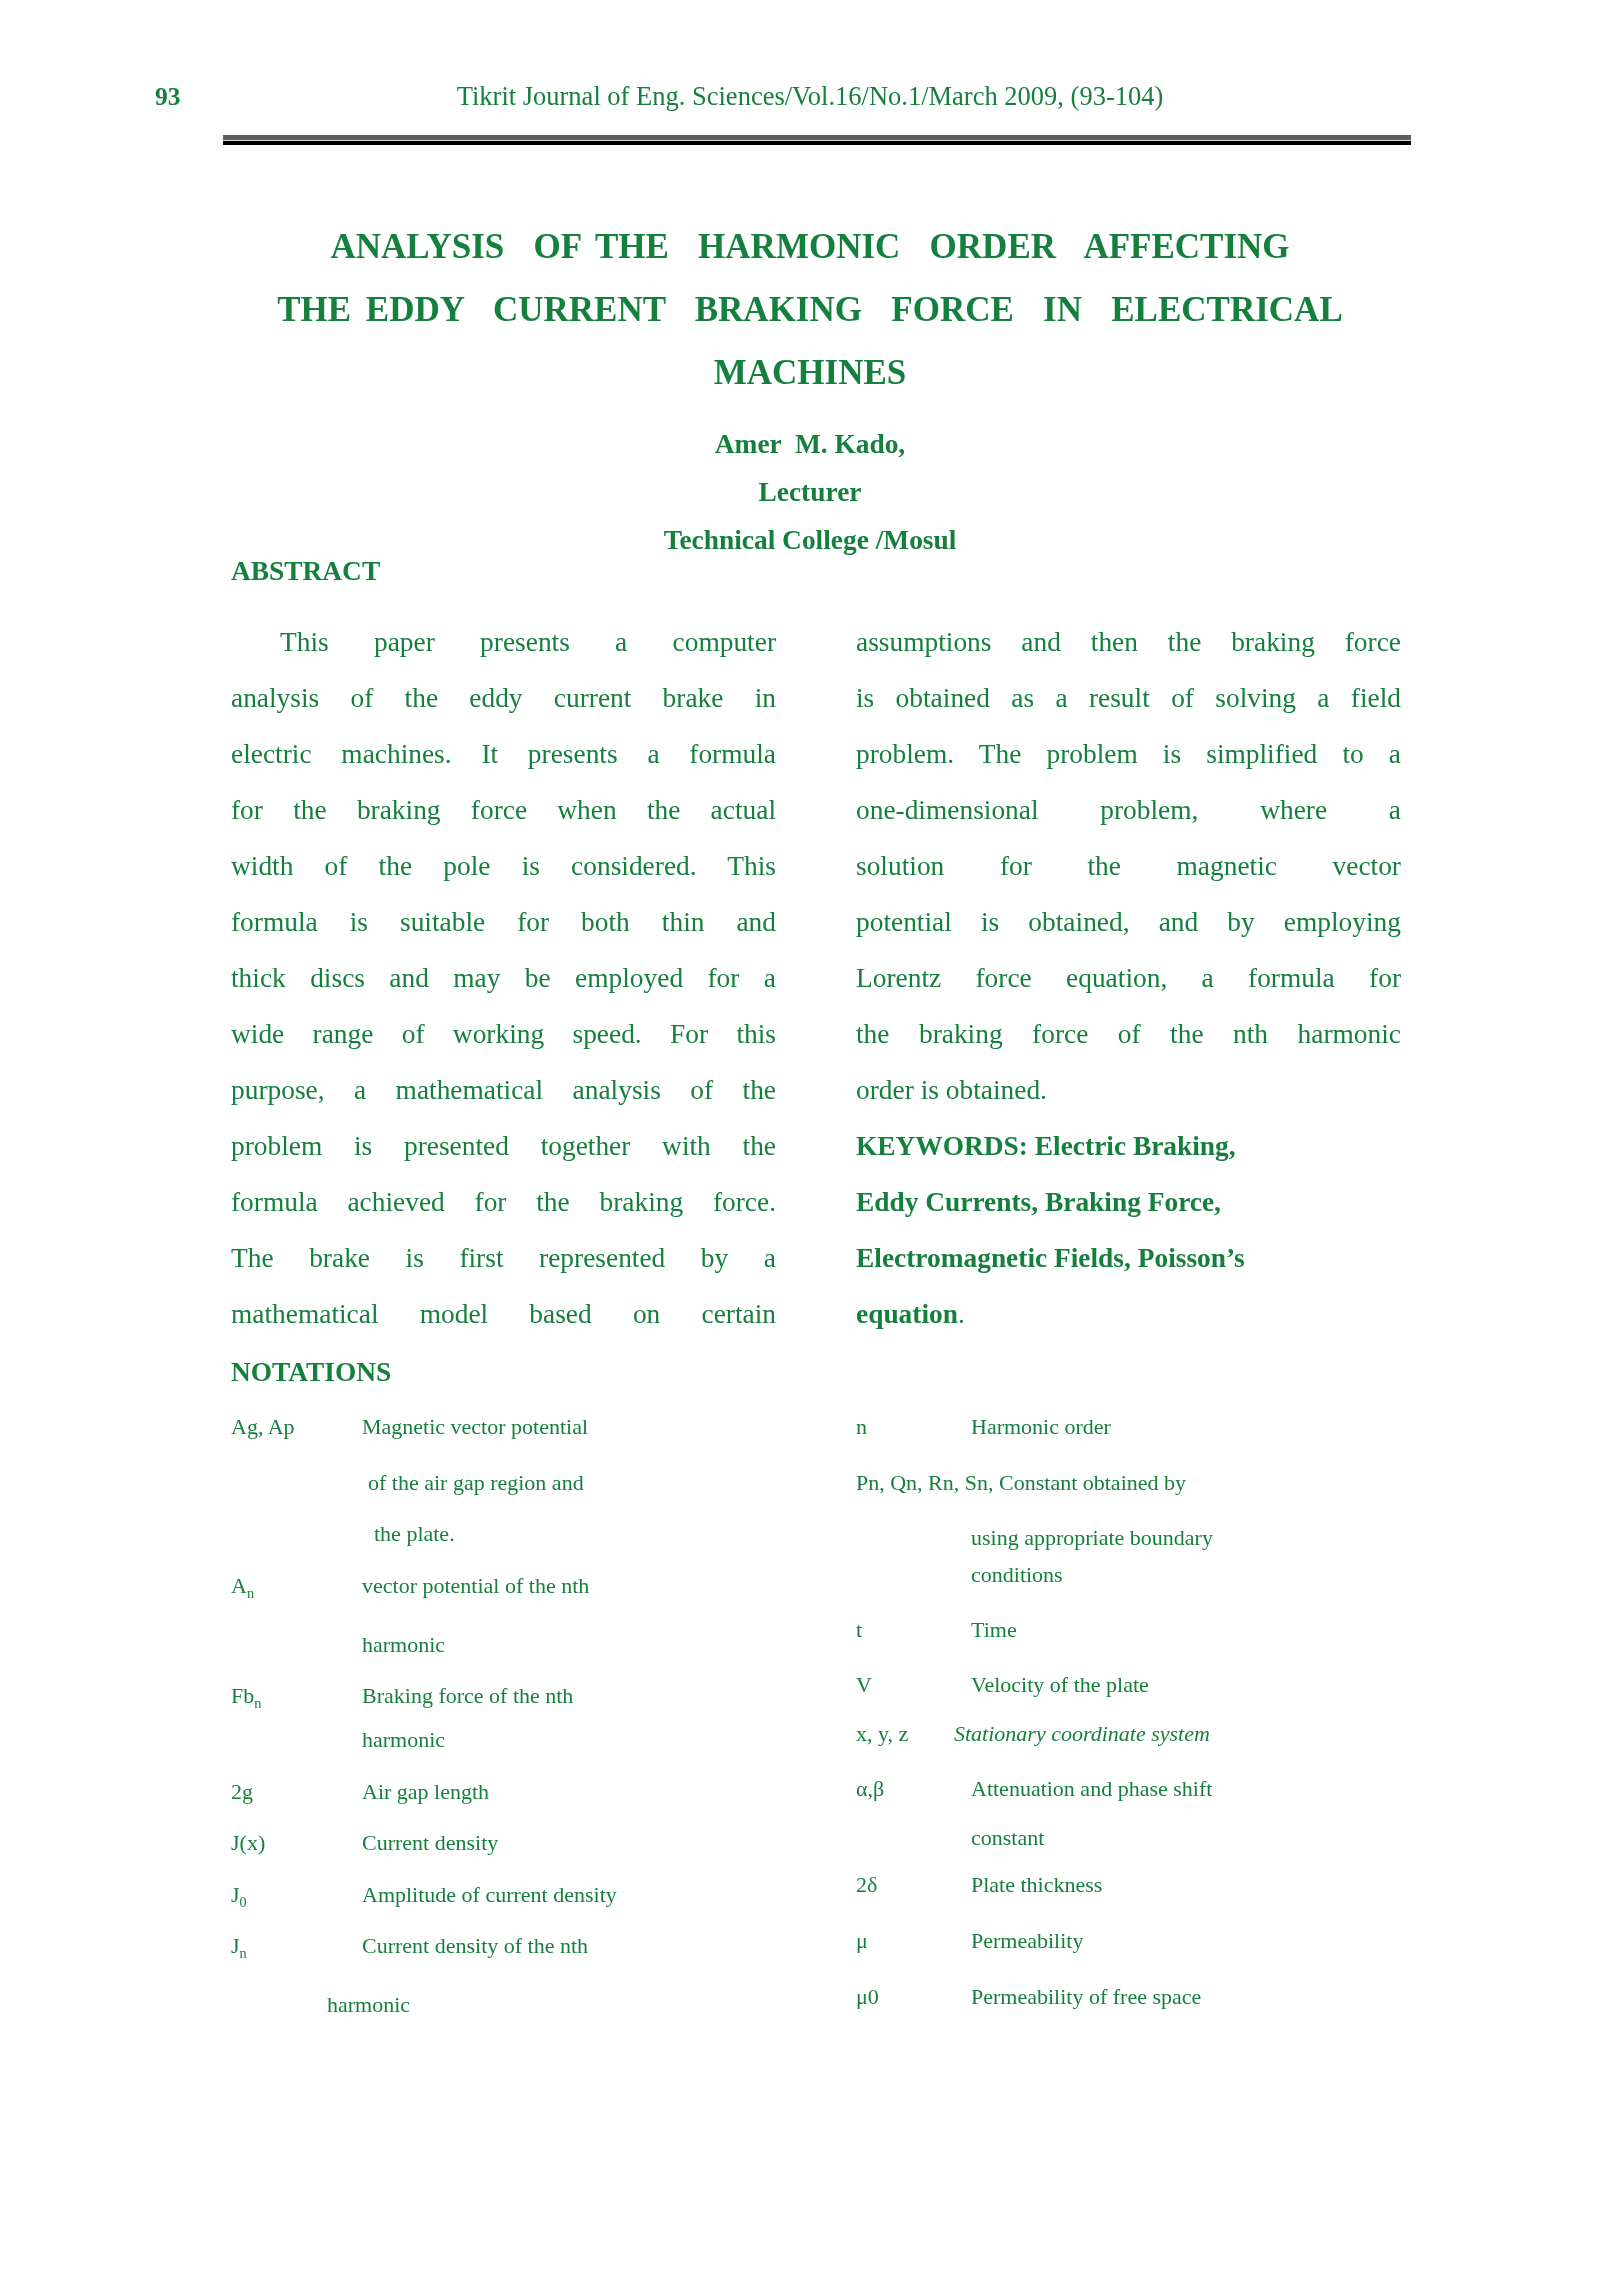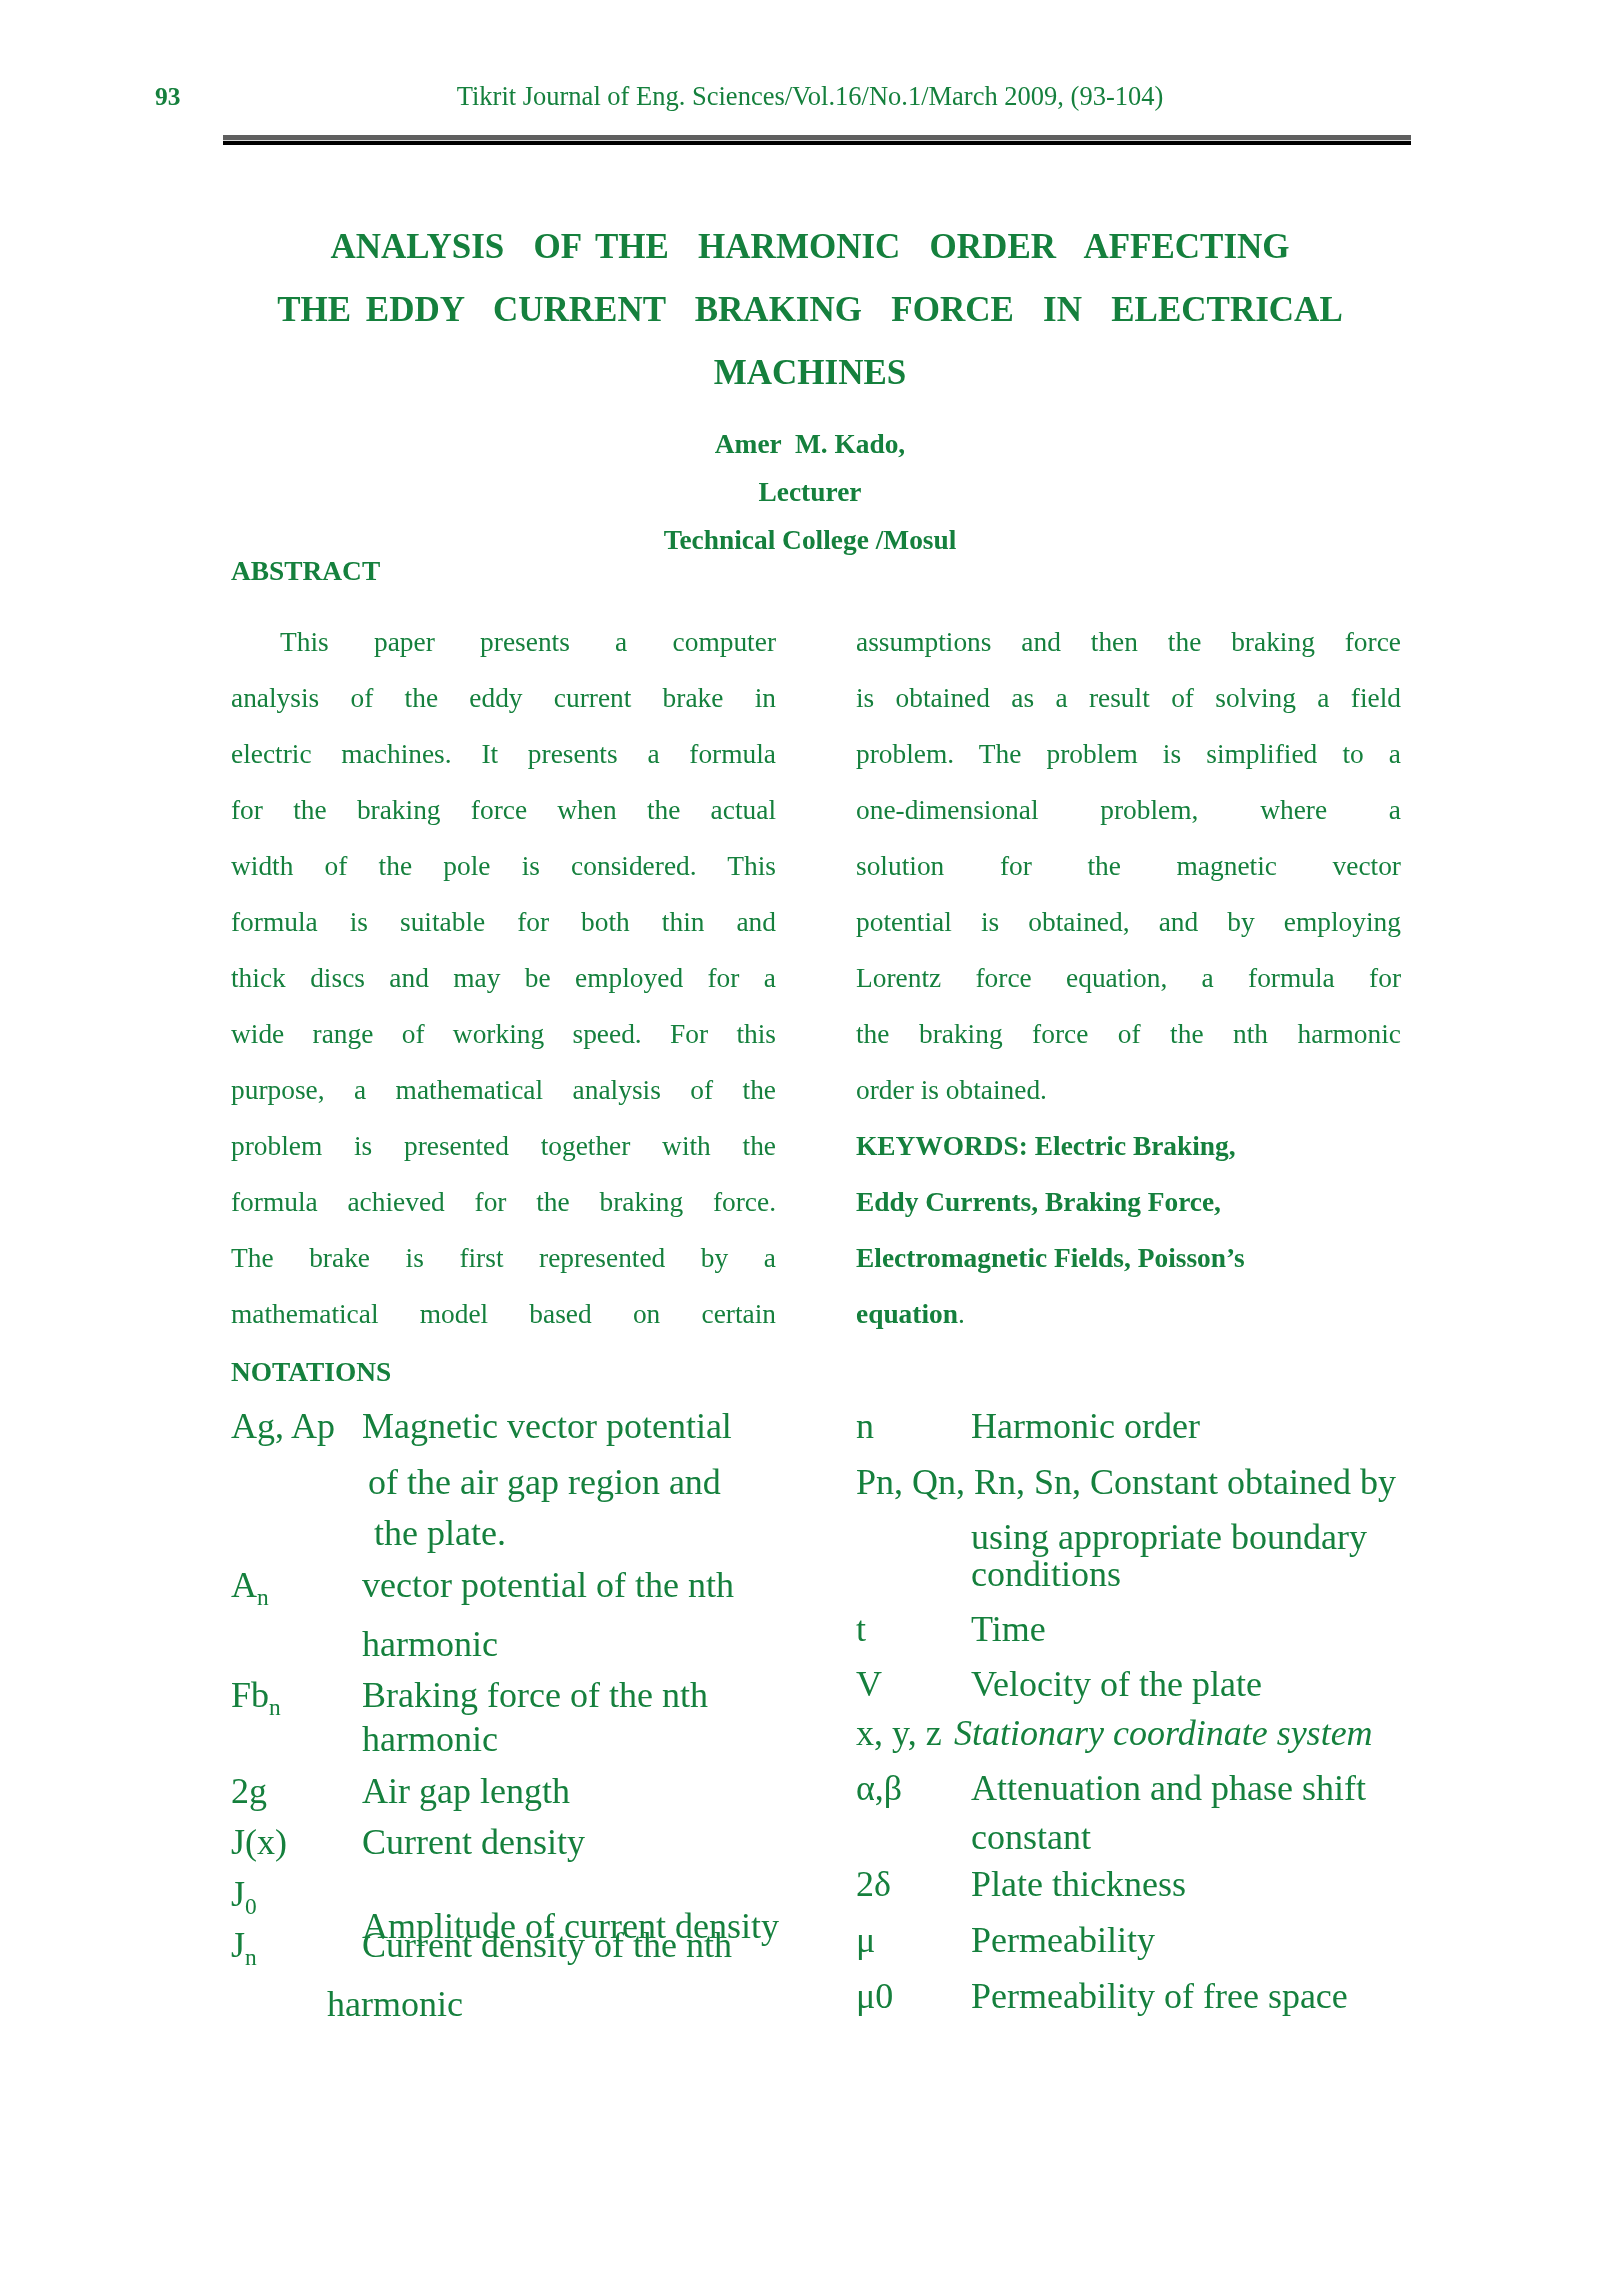--- a/index.html
+++ b/index.html
@@ -32,21 +32,21 @@
   .col{position:absolute;top:614px;width:545px;font-size:27.4px;}
   .col-left{left:231px;}
   .col-right{left:856px;}
   .aline{line-height:56px;text-align:justify;text-align-last:justify;}
   .aline.nf{text-align:right;text-align-last:left;}
   .aline.kw{font-weight:bold;text-align:left;text-align-last:left;}
   .aline.ind{text-indent:49px;}
   .tail{font-weight:normal;}
   
   .ncol{position:absolute;top:0;left:0;width:1621px;height:2293px;pointer-events:none;}
-  .nrow{position:absolute;width:549px;height:39px;font-size:36px;line-height:39px;white-space:nowrap;}
+  .nrow{position:absolute;width:549px;height:39px;font-size:22px;line-height:39px;white-space:nowrap;}
   .nrow.L{left:231px;}
   .nrow.R{left:856px;}
   .nterm{position:absolute;left:0;}
   .ndef{position:absolute;}
   sub{font-size:0.65em;line-height:0;}
 </style>
 </head>
 <body>
 
 <div class="page">
@@ -132,21 +132,21 @@
       <div class="nrow L" style="top: 1772px;">
         <span class="nterm">2g</span>
         <span class="ndef" style="left: 131px;">Air gap length</span>
       </div>
       <div class="nrow L" style="top: 1823px;">
         <span class="nterm">J(x)</span>
         <span class="ndef" style="left: 131px;">Current density</span>
       </div>
       <div class="nrow L" style="top: 1875px;">
         <span class="nterm">J<sub>0</sub></span>
-        <span class="ndef" style="left: 131px; margin-top: 32px;">Amplitude of current density</span>
+        <span class="ndef" style="left: 131px;">Amplitude of current density</span>
       </div>
       <div class="nrow L" style="top: 1926px;">
         <span class="nterm">J<sub>n</sub></span>
         <span class="ndef" style="left: 131px;">Current density of the nth</span>
       </div>
       <div class="nrow L" style="top: 1985px;">
         <span class="ndef" style="left: 96px;">harmonic</span>
       </div>
     </div>
   <div class="ncol" id="not-right">

